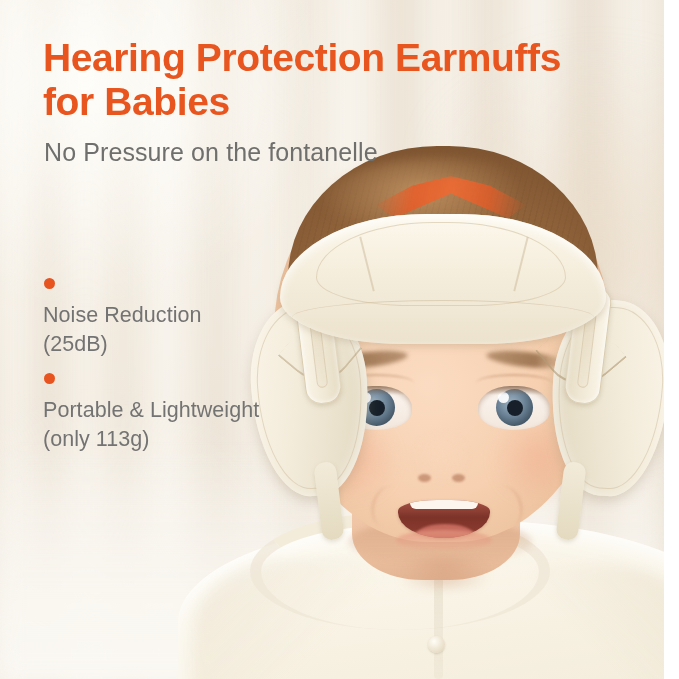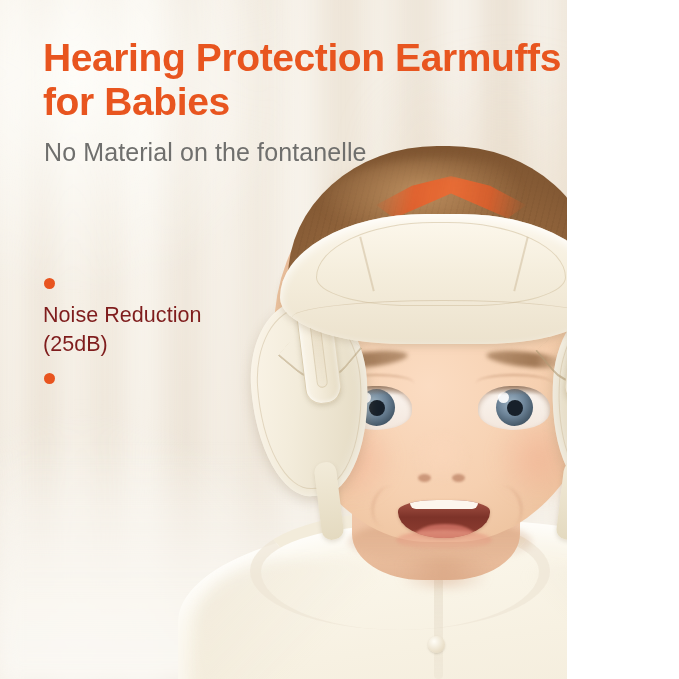--- a/index.html
+++ b/index.html
@@ -3,21 +3,21 @@
 <meta charset="utf-8">
 <title>Hearing Protection Earmuffs for Babies</title>
 <style>
   html, body {
     margin: 0;
     padding: 0;
     background: #ffffff;
   }
   #stage {
     position: relative;
-    width: 567px;
+    width: 664px;
     height: 679px;
     overflow: hidden;
     font-family: "Liberation Sans", sans-serif;
     background: #f0e9df;
     -webkit-font-smoothing: antialiased;
   }
 
   
   .bg-base {
     position: absolute;
@@ -513,21 +513,21 @@
     width: 11px;
     height: 11px;
     border-radius: 50%;
     background: #e8541f;
   }
   .feature-lines {
     position: absolute;
     left: 0;
     top: 30px;
     font-size: 21.5px;
-    color: #7f1d1d;
+    color: #737373;
     line-height: 1.36;
     white-space: pre-line;
     letter-spacing: 0.05px;
   }
 </style>
 </head>
 <body>
 
 <div id="stage">
 
@@ -616,31 +616,33 @@
     <div class="band-seam"></div>
     <div class="band-stitch-l"></div>
     <div class="band-stitch-r"></div>
   </div>
 
   <div class="text-layer">
 
     <div class="headline">Hearing Protection Earmuffs
 for Babies</div>
 
-    <div class="subtitle">No Material on the fontanelle</div>
+    <div class="subtitle">No Pressure on the fontanelle</div>
 
     <div class="features">
 
       <div class="feature">
         <span class="dot"></span>
         <span class="feature-lines">Noise Reduction
 (25dB)</span>
       </div>
 
 
       <div class="feature">
         <span class="dot"></span>
+        <span class="feature-lines">Portable &amp; Lightweight
+(only 113g)</span>
       </div>
 
 
     </div>
   </div>
 </div>
 
 </body></html>

